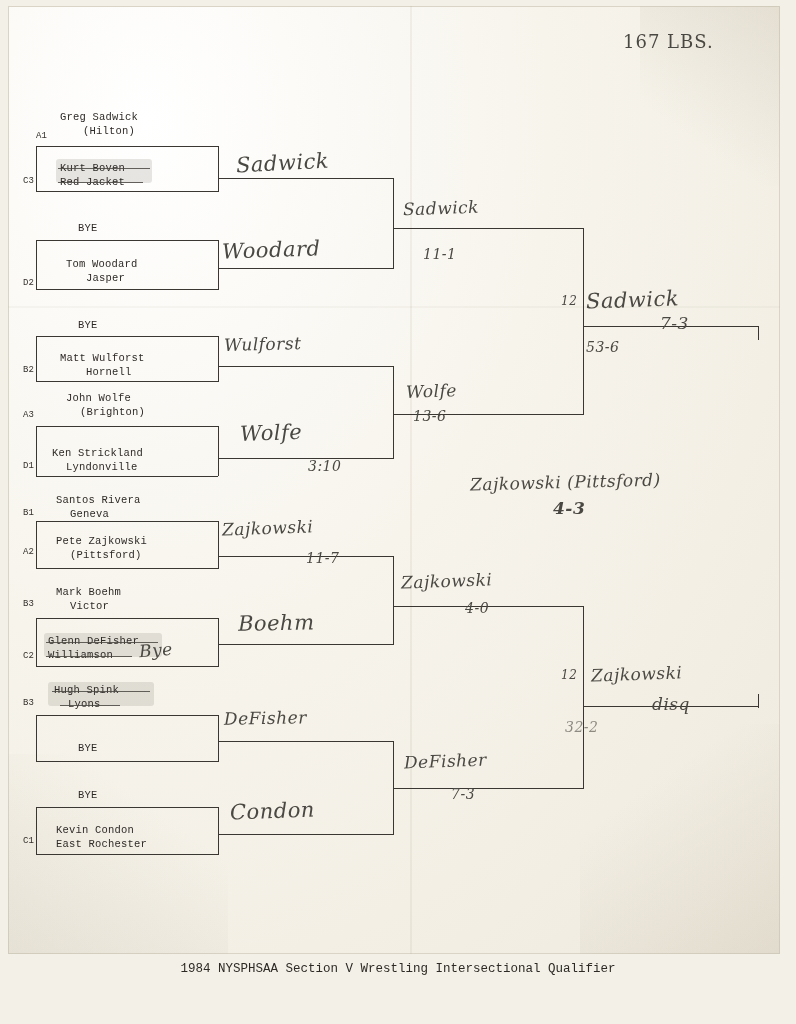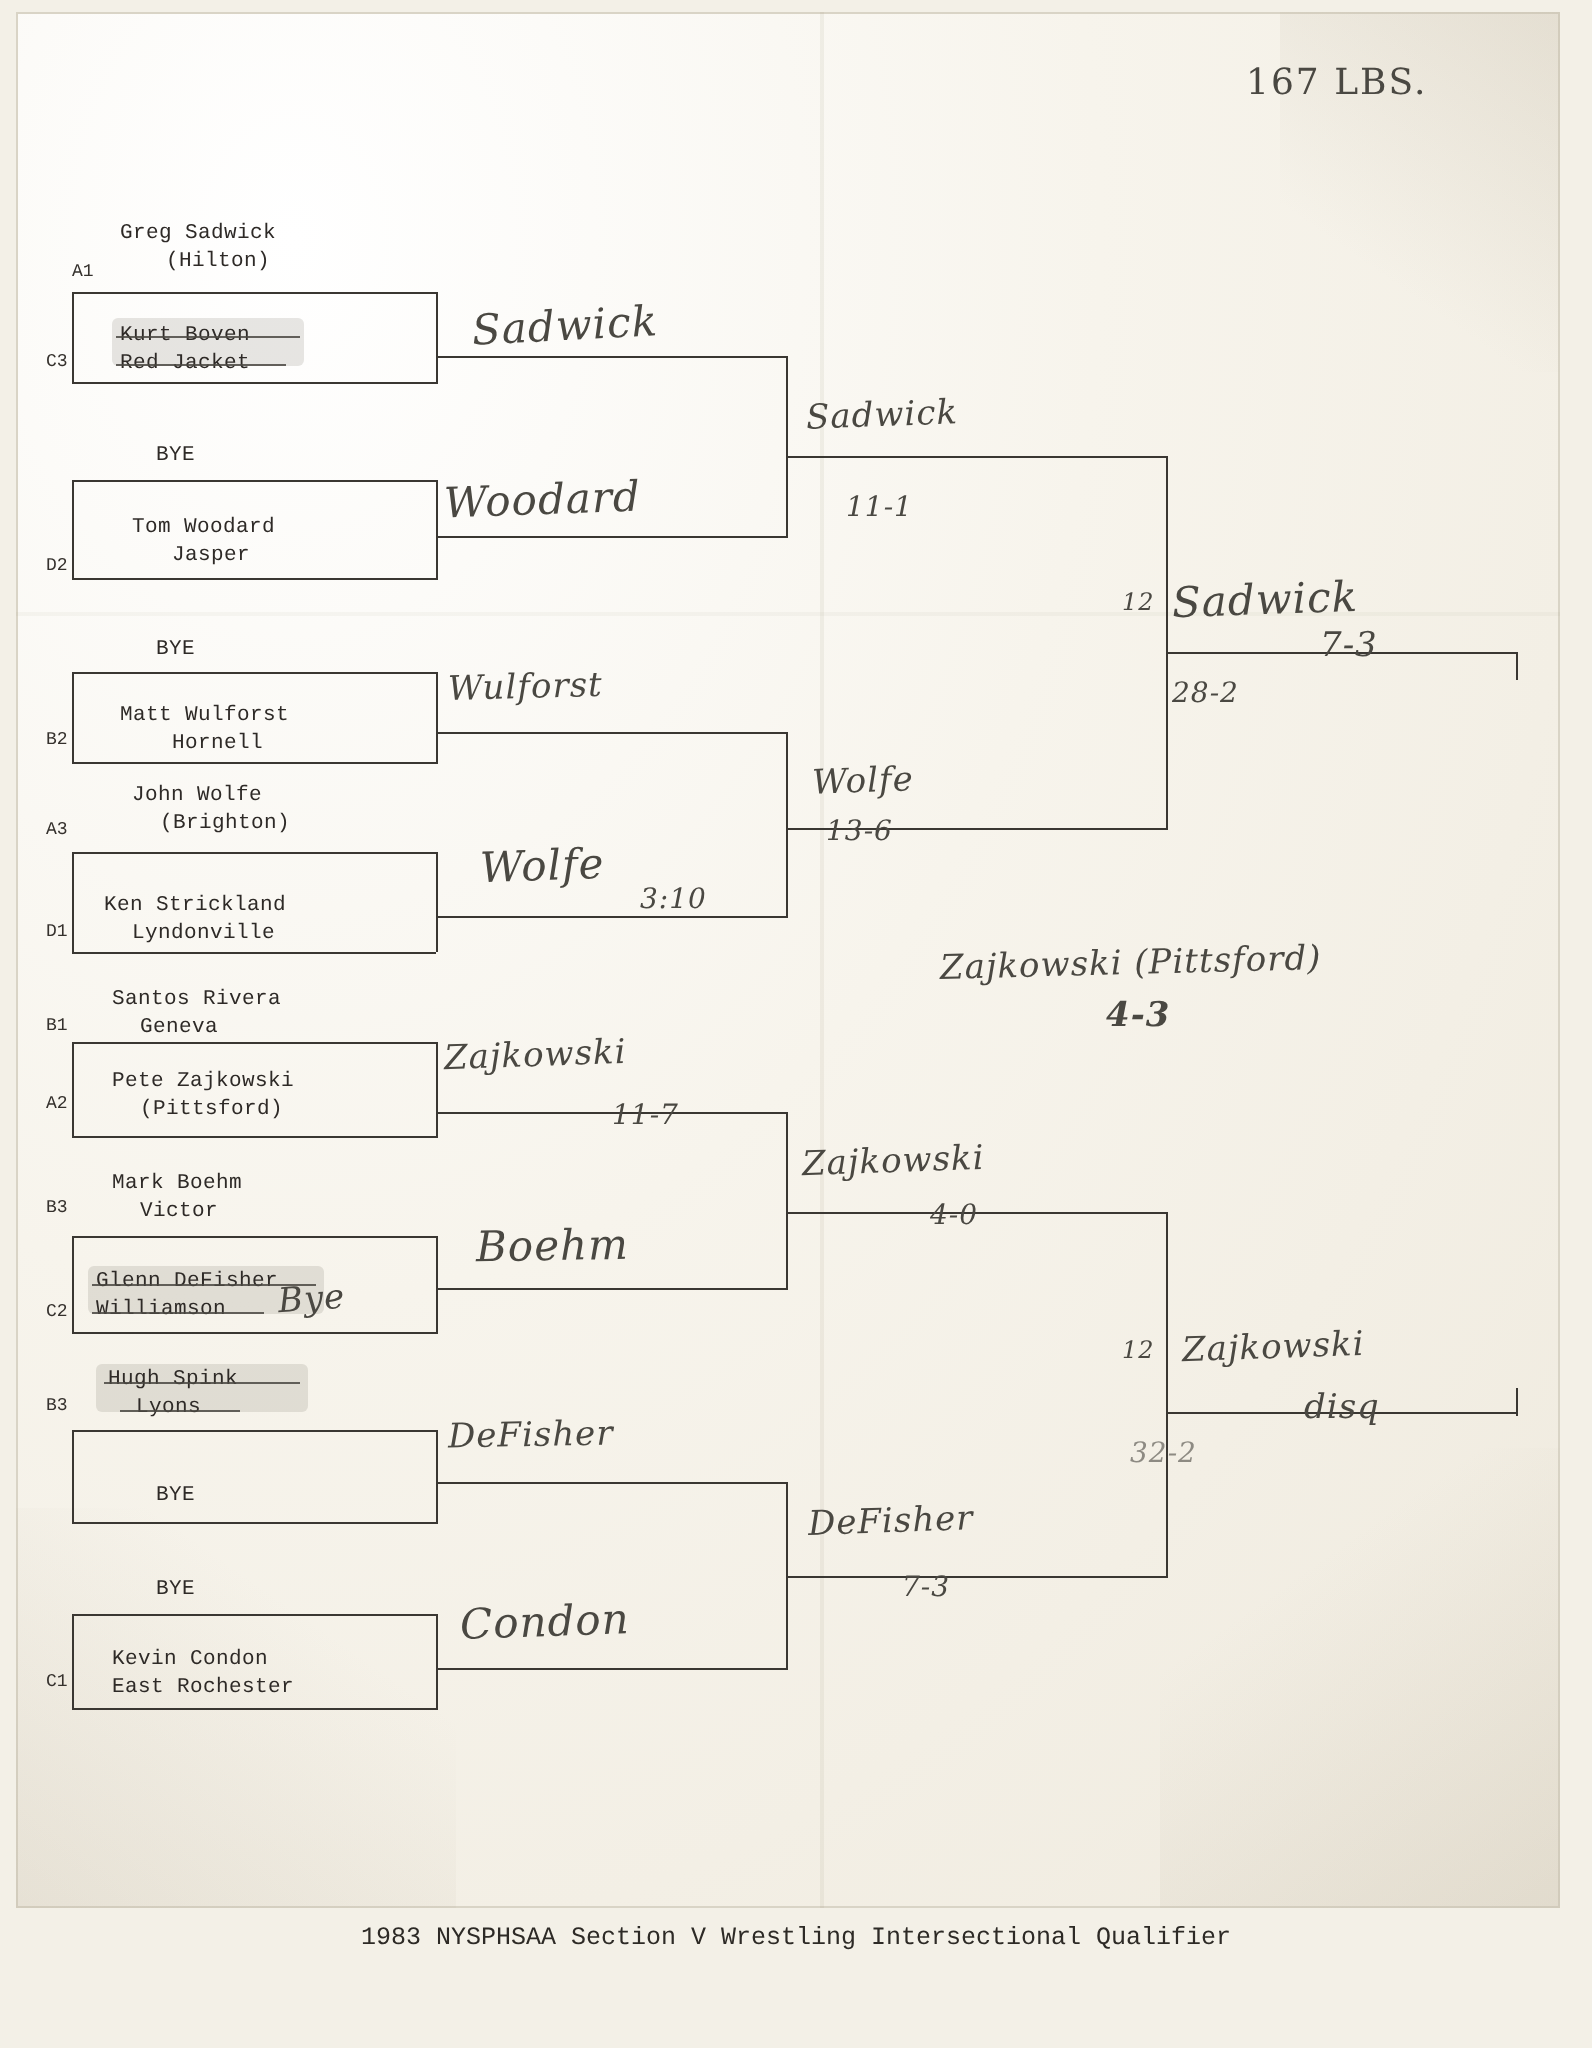--- a/index.html
+++ b/index.html
@@ -261,21 +261,21 @@
 
     <div class="line hline" style="left:575px; top:320px; width:175px;"></div>
     <div class="line hline" style="left:575px; top:700px; width:175px;"></div>
     <div class="line vline" style="left:750px; top:320px; height:14px;"></div>
     <div class="line vline" style="left:750px; top:688px; height:14px;"></div>
 
     <div class="hand big" style="left:228px; top:145px; transform:rotate(-3deg);">Sadwick</div>
     <div class="hand big" style="left:214px; top:232px; transform:rotate(-2deg);">Woodard</div>
     <div class="hand mid" style="left:216px; top:328px; transform:rotate(-1.5deg);">Wulforst</div>
     <div class="hand big" style="left:232px; top:415px; transform:rotate(-2deg);">Wolfe</div>
-    <div class="hand sm" style="left:300px; top:436px;margin-left:12px;">3:10</div>
+    <div class="hand sm" style="left:300px; top:452px;">3:10</div>
 
     <div class="hand mid" style="left:214px; top:512px; transform:rotate(-2deg);">Zajkowski</div>
     <div class="hand sm" style="left:298px; top:544px;">11-7</div>
     <div class="hand big" style="left:230px; top:605px; transform:rotate(-1deg);">Boehm</div>
     <div class="hand mid" style="left:131px; top:634px; transform:rotate(-4deg);">Bye</div>
     <div class="hand mid" style="left:216px; top:702px; transform:rotate(-1deg);">DeFisher</div>
     <div class="hand big" style="left:222px; top:793px; transform:rotate(-2deg);">Condon</div>
 
     <div class="hand mid" style="left:395px; top:192px; transform:rotate(-2deg);">Sadwick</div>
     <div class="hand sm" style="left:415px; top:218px;margin-top:22px;">11-1</div>
@@ -285,27 +285,27 @@
 
     <div class="hand mid" style="left:393px; top:565px; transform:rotate(-2deg);">Zajkowski</div>
     <div class="hand sm" style="left:457px; top:594px;">4-0</div>
 
     <div class="hand mid" style="left:396px; top:745px; transform:rotate(-2deg);">DeFisher</div>
     <div class="hand sm" style="left:443px; top:780px;">7-3</div>
 
     <div class="hand xs" style="left:553px; top:288px;">12</div>
     <div class="hand big" style="left:578px; top:282px; transform:rotate(-2deg);">Sadwick</div>
     <div class="hand mid" style="left:652px; top:307px;">7-3</div>
-    <div class="hand sm" style="left:578px; top:333px;">28-2</div>
+    <div class="hand sm" style="left:578px; top:333px;">53-6</div>
 
     <div class="hand xs" style="left:553px; top:662px;">12</div>
     <div class="hand mid" style="left:583px; top:658px; transform:rotate(-2deg);">Zajkowski</div>
     <div class="hand mid" style="left:644px; top:688px;">disq</div>
     <div class="hand sm" style="left:557px; top:713px; opacity:0.6;">32-2</div>
 
     <div class="hand mid" style="left:462px; top:466px; transform:rotate(-1.5deg);">Zajkowski (Pittsford)</div>
     <div class="hand mid" style="left:545px; top:492px;font-weight:bold;">4-3</div>
   </div>
 
   <div id="caption">
-    <div>1983 NYSPHSAA Section V Wrestling Intersectional Qualifier</div>
+    <div>1984 NYSPHSAA Section V Wrestling Intersectional Qualifier</div>
   </div>
 </div>
 
 </body></html>

